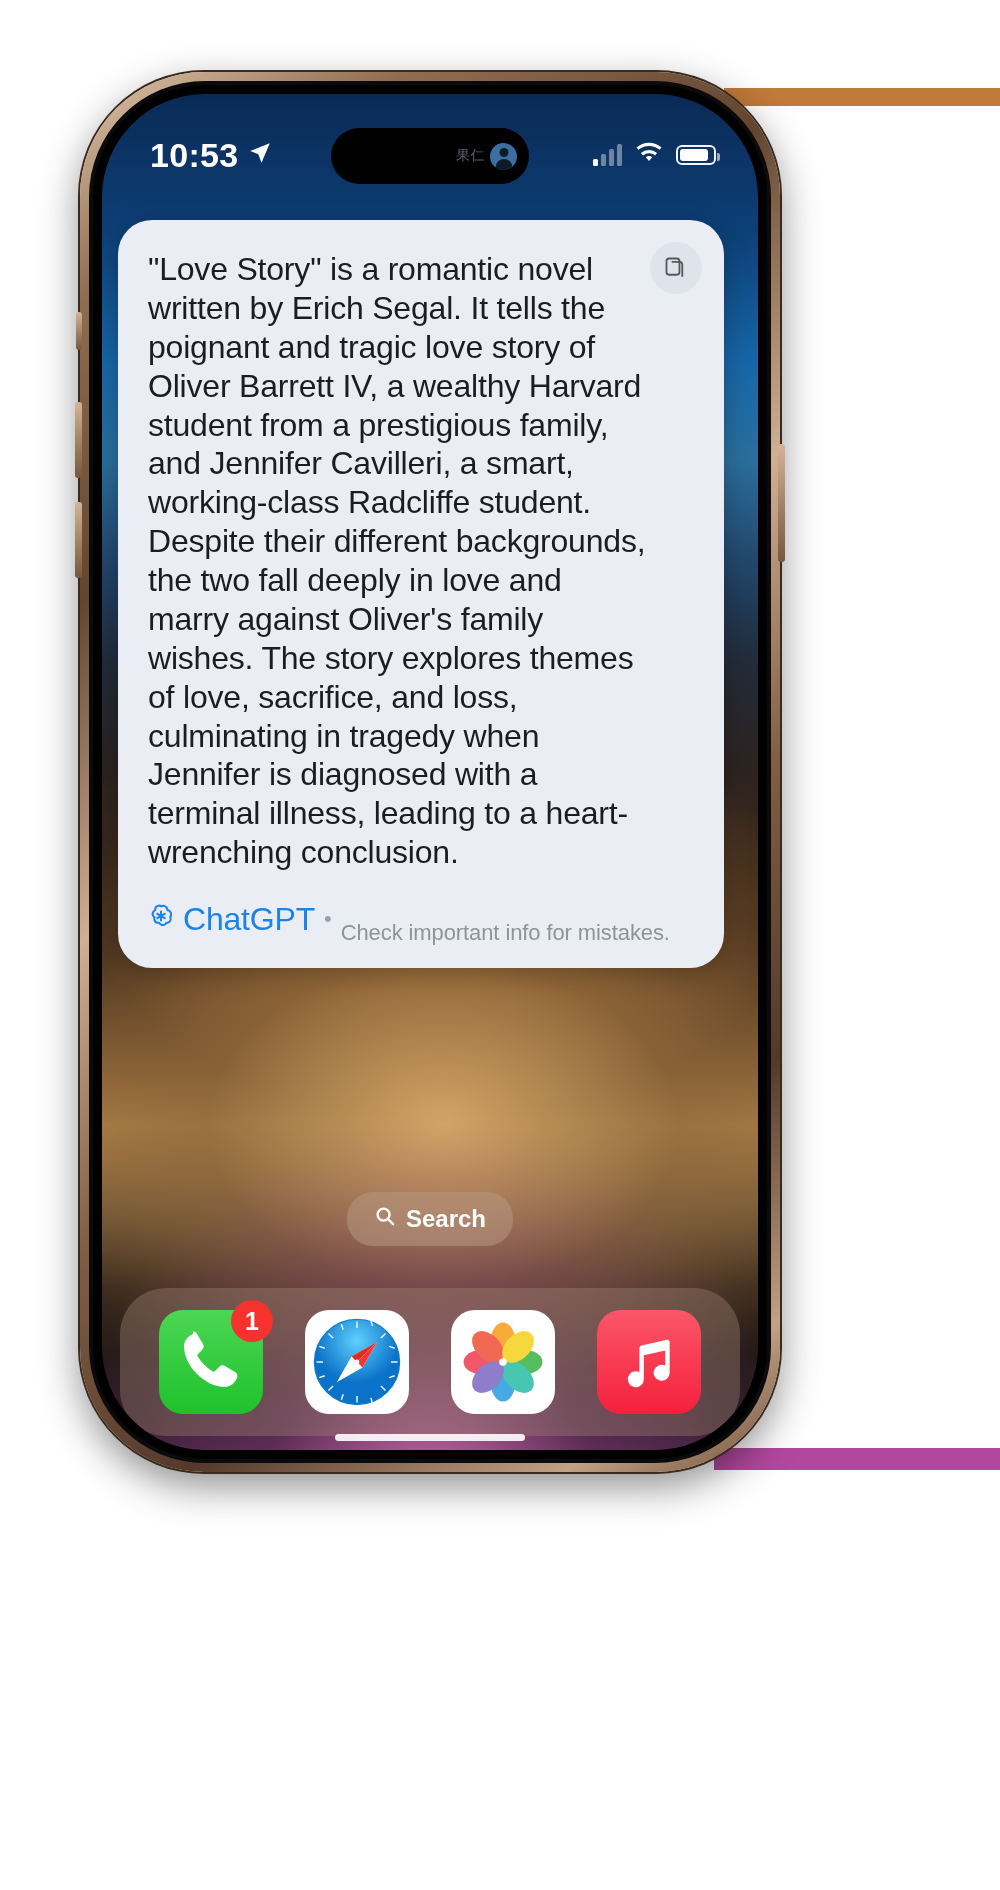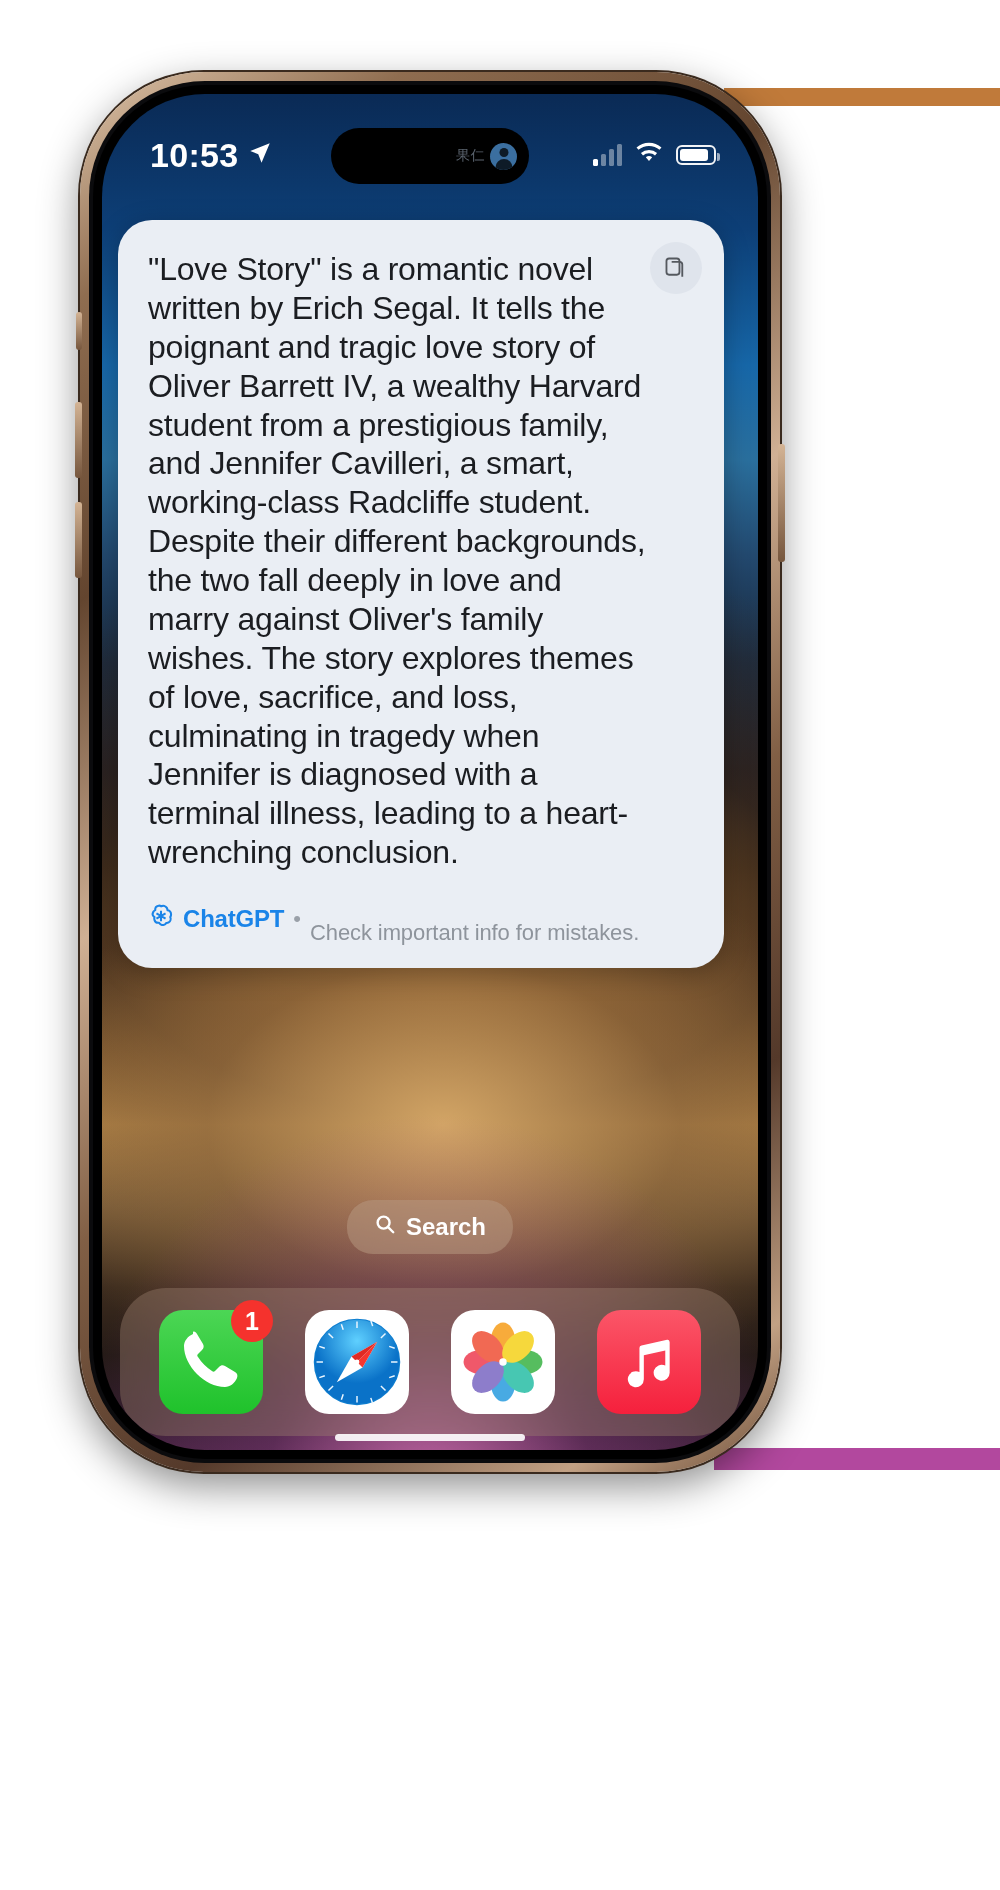--- a/index.html
+++ b/index.html
@@ -93,27 +93,27 @@
         box-sizing:border-box;z-index:5;
         box-shadow:0 6px 26px rgba(0,0,0,.26);}
   .copy-btn{position:absolute;right:22px;top:22px;width:52px;height:52px;
         border-radius:50%;background:#dfe4ec;display:flex;align-items:center;
         justify-content:center;}
   .card-text{font-size:32px;line-height:1.215;color:#1b1d21;
         font-family:"Liberation Sans",sans-serif;margin:0;padding-right:44px;
         letter-spacing:-.2px;}
   .card-footer{display:flex;align-items:center;margin-top:20px;gap:9px;
         font-size:22px;}
-  .gpt-name{color:#1a84e8;font-weight:700;font-size:24px;letter-spacing:-.2px;}
+  .gpt-name{color:#1a84e8;font-weight:400;font-size:32px;letter-spacing:-.2px;}
   .gpt-sep{color:#9aa0a8;font-size:22px;}
   .gpt-note{color:#8e949c;font-size:22px;letter-spacing:-.1px;margin-top:28px;}
 
   
   .search-pill{position:absolute;left:50%;transform:translateX(-50%);
-        bottom:196px;z-index:5;
+        bottom:204px;z-index:5;
         display:flex;align-items:center;gap:10px;
         padding:13px 27px;border-radius:26px;
         background:rgba(190,165,140,.42);
         backdrop-filter:blur(16px);
         color:#fff;font-size:24px;font-weight:600;}
 
   
   .dock{position:absolute;left:18px;right:18px;bottom:14px;height:148px;
         border-radius:46px;background:rgba(170,140,120,.36);
         backdrop-filter:blur(22px);z-index:5;

